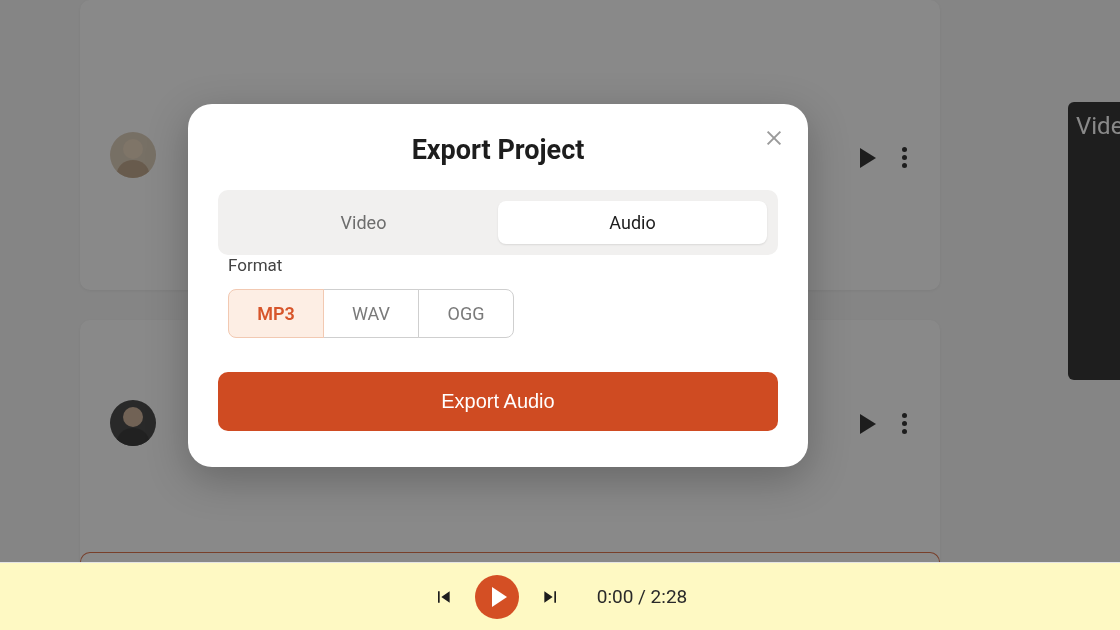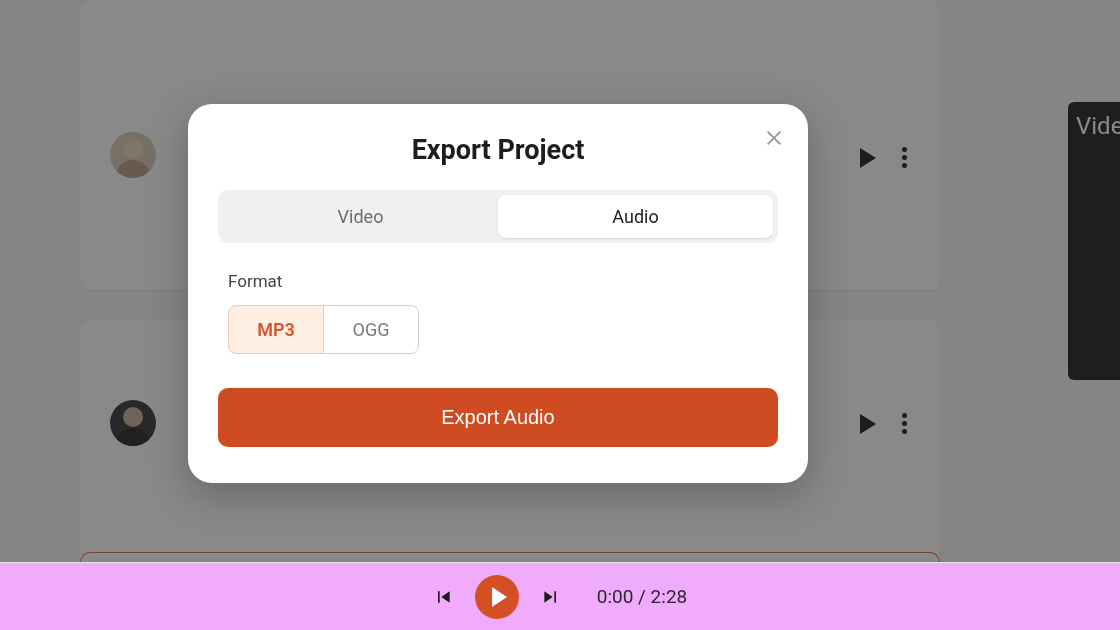--- a/index.html
+++ b/index.html
@@ -115,24 +115,23 @@
   .modal-close::before, .modal-close::after {
     content:""; position:absolute; left:11px; top:3px;
     width:2px; height:18px; background:#9a9a9a;
   }
   .modal-close::before { transform: rotate(45deg); }
   .modal-close::after  { transform: rotate(-45deg); }
 
   .seg-control {
     background: #f1f0ef;
     border-radius: 10px;
-    padding: 5px;
+    padding: 11px;
     display: flex;
     gap: 0;
-    margin-bottom: 28px;
   }
   .seg-item {
     flex: 1;
     text-align: center;
     padding: 11px 0;
     font-size: 18px;
     color: #6d6d6d;
     border-radius: 8px;
     cursor: pointer;
   }
@@ -182,21 +181,21 @@
     padding: 18px 0;
     font-size: 20px;
     font-weight: 500;
     cursor: pointer;
   }
 
   
   .playbar {
     position: absolute;
     left: 0; right: 0; top: 562px; height: 68px;
-    background: #f0abfc;
+    background: #fef9c3;
     border-top: 1px solid #e3e3e3;
     display: flex;
     align-items: center;
     justify-content: center;
     gap: 22px;
   }
   .pb-btn { cursor: pointer; display:flex; align-items:center; justify-content:center; }
   .pb-play {
     width: 44px; height: 44px; border-radius: 50%;
     background: #d44f24;
@@ -266,20 +265,21 @@
   <div class="modal-title">Export Project</div>
 
   <div class="seg-control">
     <div class="seg-item">Video</div>
     <div class="seg-item active">Audio</div>
   </div>
 
   <div class="format-label">Format</div>
   <div class="format-row">
     <div class="format-opt selected">MP3</div>
+    <div class="format-opt">WAV</div>
     <div class="format-opt">OGG</div>
   </div>
 
   <button class="export-btn">Export Audio</button>
 </div>
 
 <div class="playbar">
   <div class="pb-btn">
     <svg class="skip" viewBox="0 0 24 24" fill="#1d1d1d">
         <path d="M6 5h2v14H6V5zm4 7l10 7V5l-10 7z"></path>

